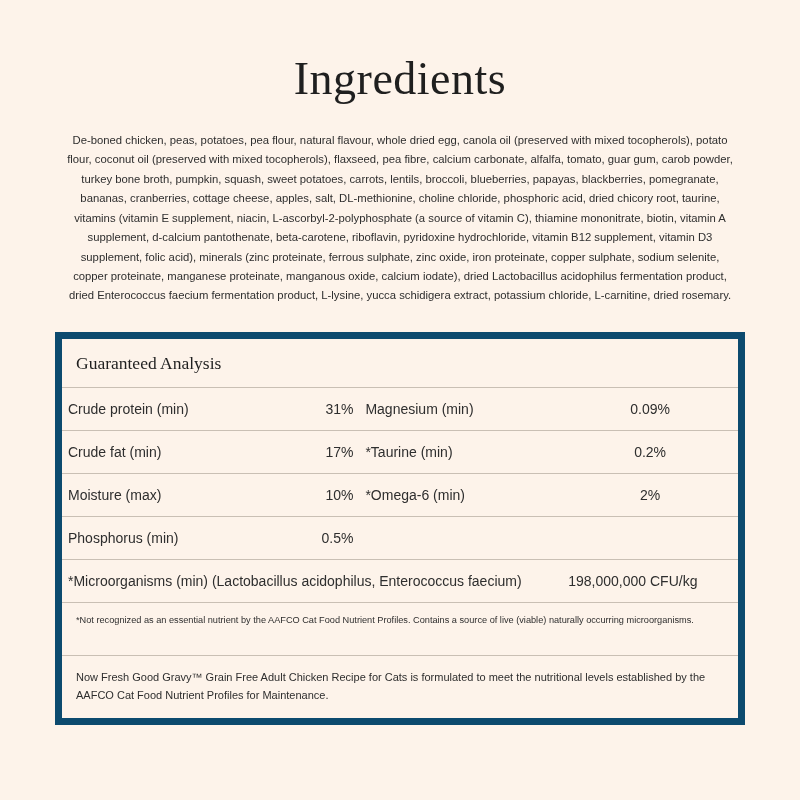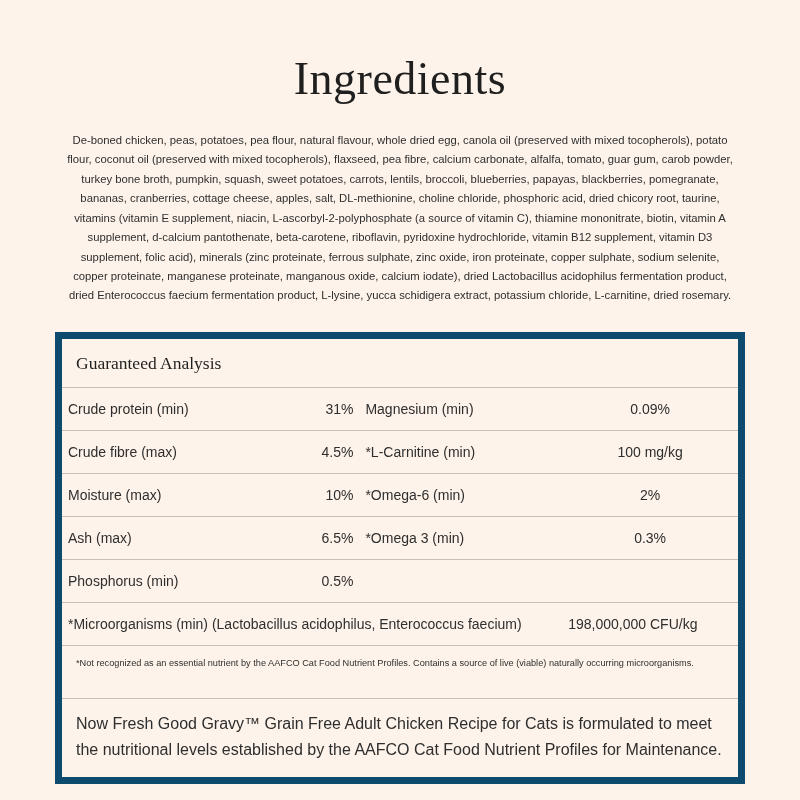--- a/index.html
+++ b/index.html
@@ -66,21 +66,21 @@
   .micro-label { padding-left: 14px; }
   .micro-value { }
   .footnote {
     font-size: 9.2px;
     line-height: 1.5;
     padding: 11px 14px 27px 14px;
     border-bottom: 1px solid #c9bfb4;
     color: #2e2e2e;
   }
   .statement {
-    font-size: 16px;
+    font-size: 11px;
     line-height: 1.65;
     padding: 12px 14px 14px 14px;
     color: #2e2e2e;
   }
 </style>
 </head>
 <body>
 
 <div class="page">
 
@@ -93,36 +93,30 @@
 
     <table class="ga">
       <tbody>
         <tr>
           <td class="c1">Crude protein (min)</td>
           <td class="c2">31%</td>
           <td class="c3">Magnesium (min)</td>
           <td class="c4">0.09%</td>
         </tr>
         <tr>
-          <td class="c1">Crude fibre (max)</td>
-          <td class="c2">4.5%</td>
-          <td class="c3">*L-Carnitine (min)</td>
-          <td class="c4">100 mg/kg</td>
+          <td class="c1">Crude fat (min)</td>
+          <td class="c2">17%</td>
+          <td class="c3">*Taurine (min)</td>
+          <td class="c4">0.2%</td>
         </tr>
         <tr>
           <td class="c1">Moisture (max)</td>
           <td class="c2">10%</td>
           <td class="c3">*Omega-6 (min)</td>
           <td class="c4">2%</td>
-        </tr>
-        <tr>
-          <td class="c1">Ash (max)</td>
-          <td class="c2">6.5%</td>
-          <td class="c3">*Omega 3 (min)</td>
-          <td class="c4">0.3%</td>
         </tr>
         <tr>
           <td class="c1">Phosphorus (min)</td>
           <td class="c2">0.5%</td>
           <td class="c3"></td>
           <td class="c4"></td>
         </tr>
         <tr>
           <td class="micro-label" colspan="3">*Microorganisms (min) (Lactobacillus acidophilus, Enterococcus faecium)</td>
           <td class="micro-value">198,000,000 CFU/kg</td>

